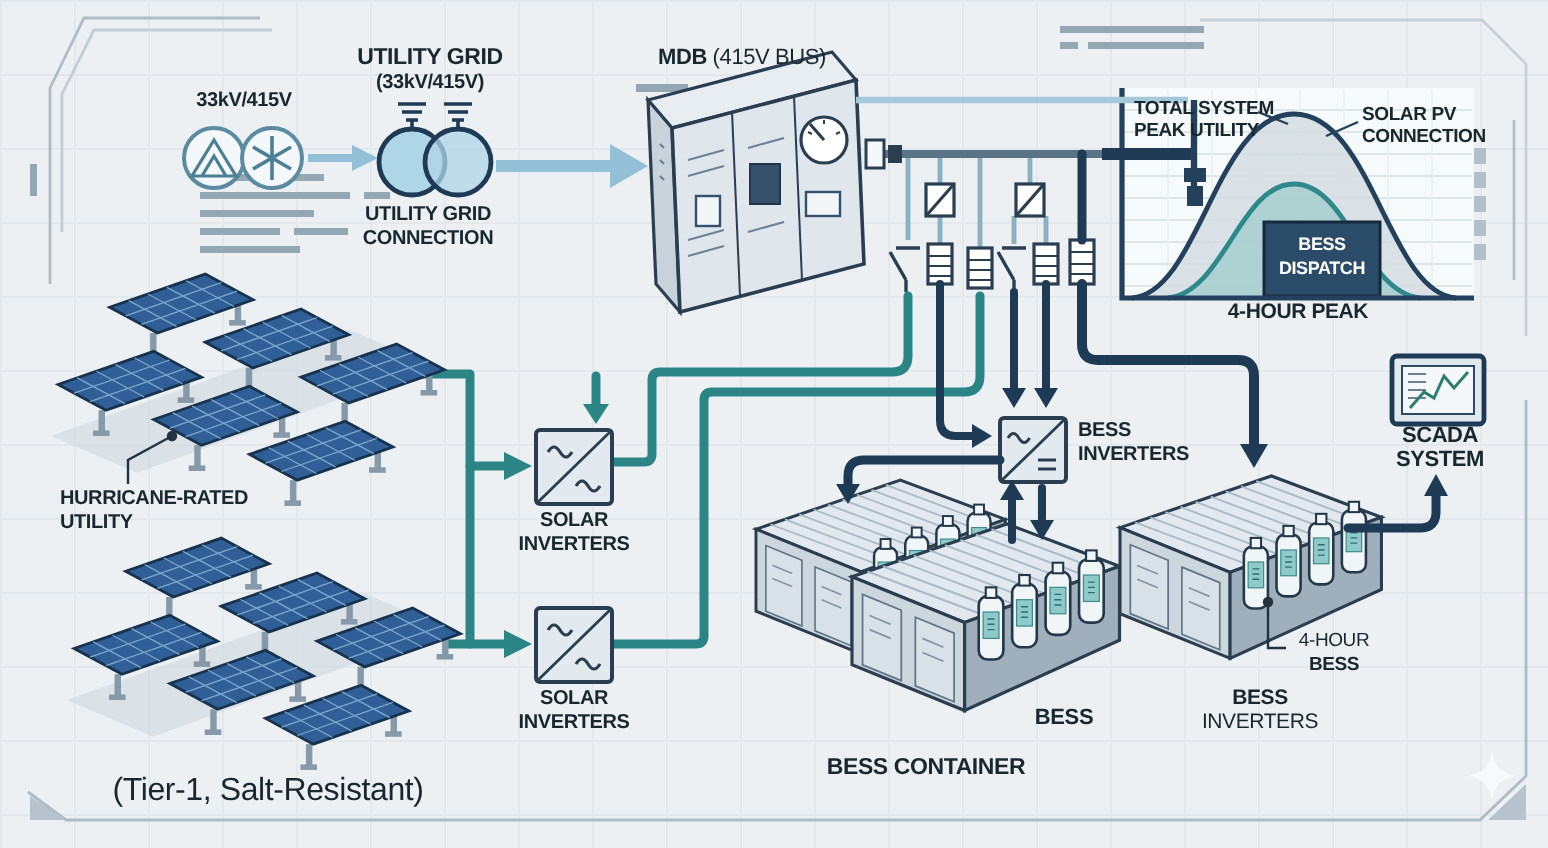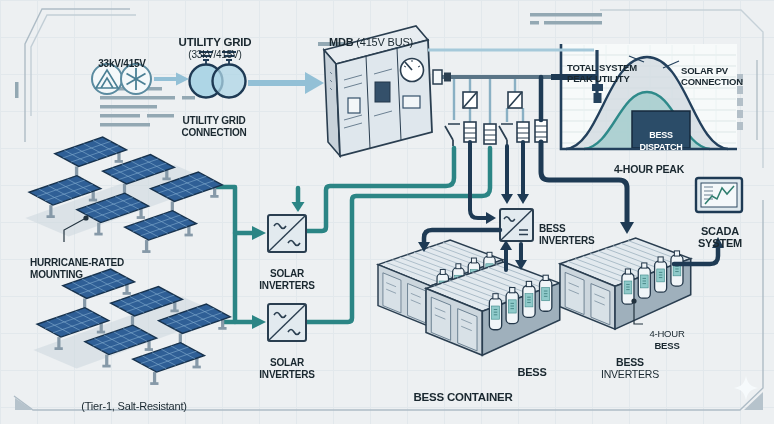--- a/index.html
+++ b/index.html
@@ -4,21 +4,21 @@
 <style>
   html,body{margin:0;padding:0;}
   #stage{position:relative;width:774px;height:424px;overflow:hidden;
     background-color:#edf0f2;
     background-image:linear-gradient(#e2e8ec 1px, transparent 1px),
                      linear-gradient(90deg,#e2e8ec 1px, transparent 1px);
     background-size:37px 37px;
     font-family:"Liberation Sans","DejaVu Sans",sans-serif;}
   #art{position:absolute;left:0;top:0;}
   .lbl{position:absolute;color:#19272f;text-align:center;transform:translateX(-50%);
-       white-space:nowrap;line-height:1.12;letter-spacing:-0.2px;z-index:5;margin-top:13px;}
+       white-space:nowrap;line-height:1.12;letter-spacing:-0.2px;z-index:5;}
   .left{text-align:left;transform:none;}
   .b{font-weight:bold;}
   .w{color:#ffffff;}
 </style>
 </head>
 <body>
 
 <div id="stage">
 <svg id="art" width="774" height="424" viewBox="0 0 774 424">
 
@@ -314,36 +314,36 @@
   <g stroke="#22323e" stroke-width="1.2" fill="none">
     <path d="M 86,218 L 64,230 V 242"></path>
     <path d="M 634,301 V 324 H 643"></path>
   </g>
   <circle cx="86" cy="218" r="2.6" fill="#22323e"></circle>
   <circle cx="634" cy="301" r="2.6" fill="#22323e"></circle>
 </svg>
 
   <div class="lbl b" style="left:122px;top:45px;font-size:10px">33kV/415V</div>
   <div class="lbl b" style="left:215px;top:23px;font-size:11.5px">UTILITY GRID</div>
-  <div class="lbl" style="left:215px;top:36px;font-size:10px;font-weight:400">(33kV/415V)</div>
+  <div class="lbl" style="left:215px;top:36px;font-size:10px;font-weight:700">(33kV/415V)</div>
   <div class="lbl" style="left:214px;top:102px;font-size:10px;font-weight:600">UTILITY GRID</div>
   <div class="lbl" style="left:214px;top:114px;font-size:10px;font-weight:700">CONNECTION</div>
   <div class="lbl" style="left:371px;top:23px;font-size:11px"><span class="b">MDB</span><span> (415V BUS)</span></div>
 
   <div class="lbl left b" style="left:567px;top:50px;font-size:9.5px">TOTAL SYSTEM</div>
   <div class="lbl left b" style="left:567px;top:61px;font-size:9.5px">PEAK UTILITY</div>
   <div class="lbl left b" style="left:681px;top:53px;font-size:9.5px">SOLAR PV</div>
   <div class="lbl left b" style="left:681px;top:64px;font-size:9.5px">CONNECTION</div>
   <div class="lbl b w" style="left:661px;top:117px;font-size:9px">BESS</div>
   <div class="lbl b w" style="left:661px;top:129px;font-size:9px">DISPATCH</div>
   <div class="lbl b" style="left:649px;top:151px;font-size:10.5px">4-HOUR PEAK</div>
 
   <div class="lbl left b" style="left:30px;top:244px;font-size:10px">HURRICANE-RATED</div>
-  <div class="lbl left b" style="left:30px;top:256px;font-size:10px">MOUNTING</div>
-  <div class="lbl" style="left:134px;top:387px;font-size:11px">(Tier-1, Salt-Resistant)</div>
+  <div class="lbl left b" style="left:30px;top:256px;font-size:10px">UTILITY</div>
+  <div class="lbl" style="left:134px;top:387px;font-size:16px">(Tier-1, Salt-Resistant)</div>
 
   <div class="lbl" style="left:287px;top:255px;font-size:10px;font-weight:600">SOLAR</div>
   <div class="lbl" style="left:287px;top:267px;font-size:10px;font-weight:600">INVERTERS</div>
   <div class="lbl" style="left:287px;top:344px;font-size:10px;font-weight:600">SOLAR</div>
   <div class="lbl" style="left:287px;top:356px;font-size:10px;font-weight:600">INVERTERS</div>
 
   <div class="lbl left" style="left:539px;top:210px;font-size:10px;font-weight:600">BESS</div>
   <div class="lbl left" style="left:539px;top:222px;font-size:10px;font-weight:600">INVERTERS</div>
   <div class="lbl b" style="left:532px;top:353px;font-size:11px">BESS</div>
   <div class="lbl b" style="left:463px;top:378px;font-size:11.5px">BESS CONTAINER</div>

